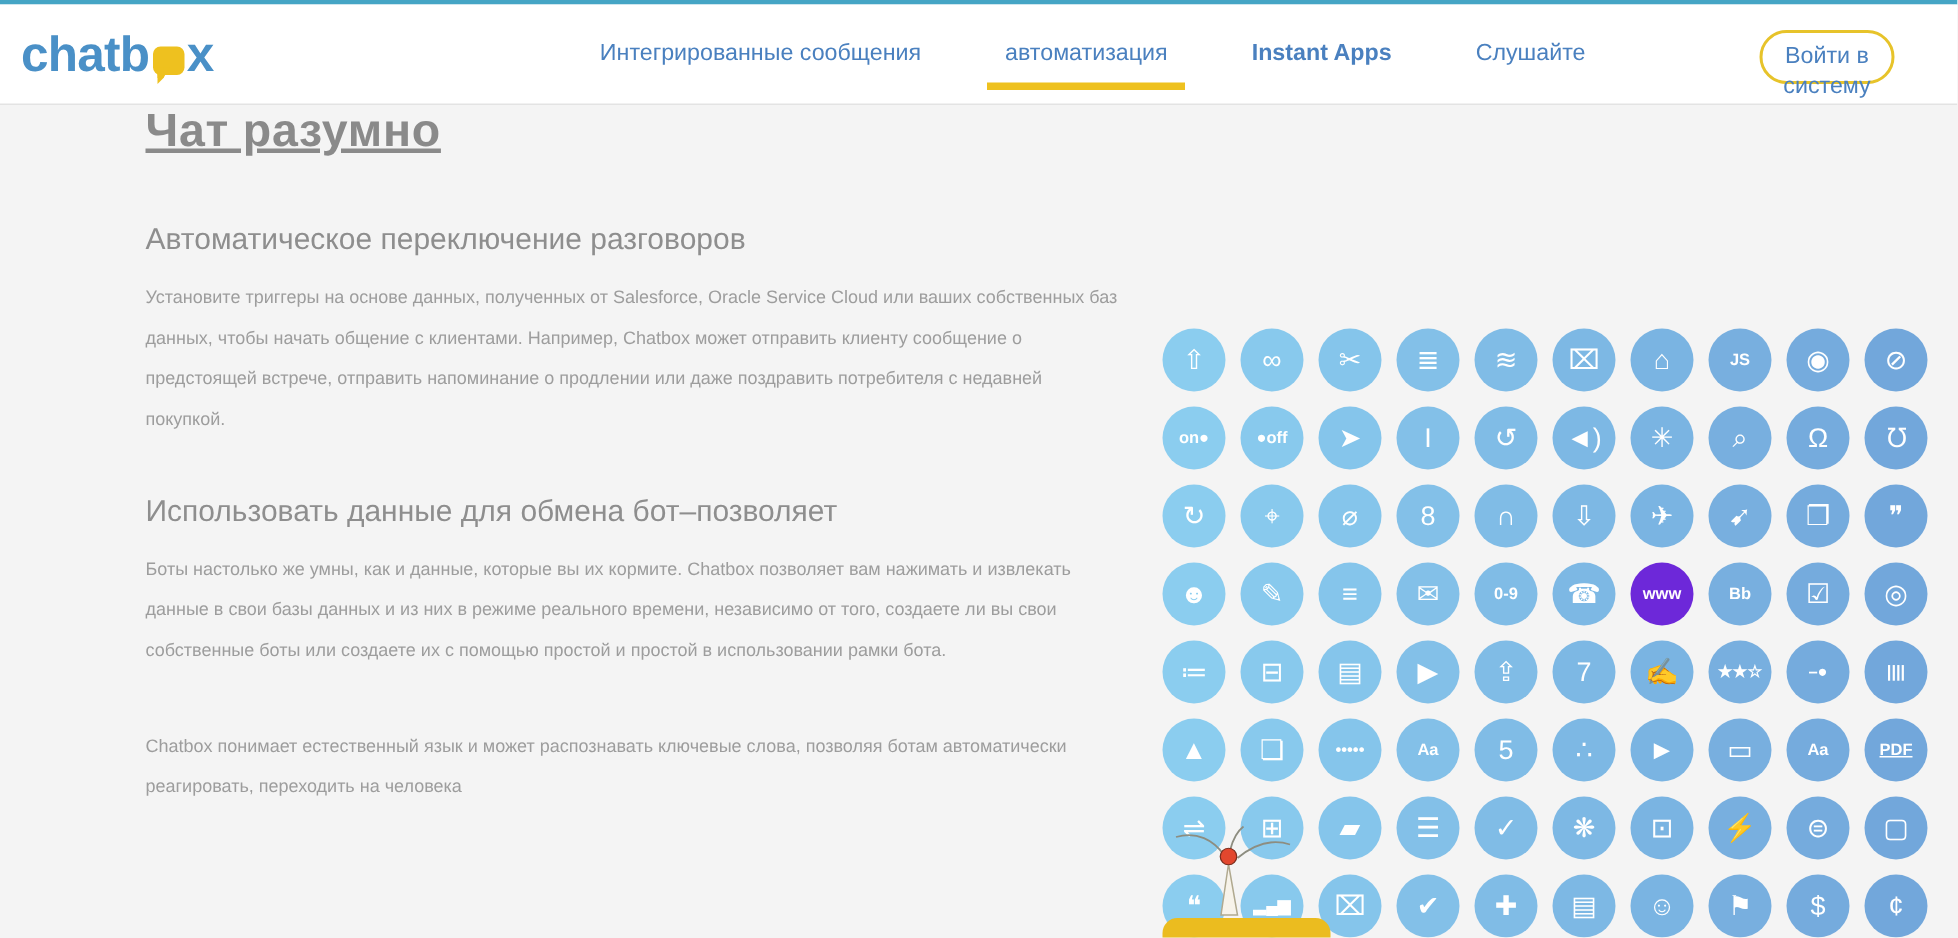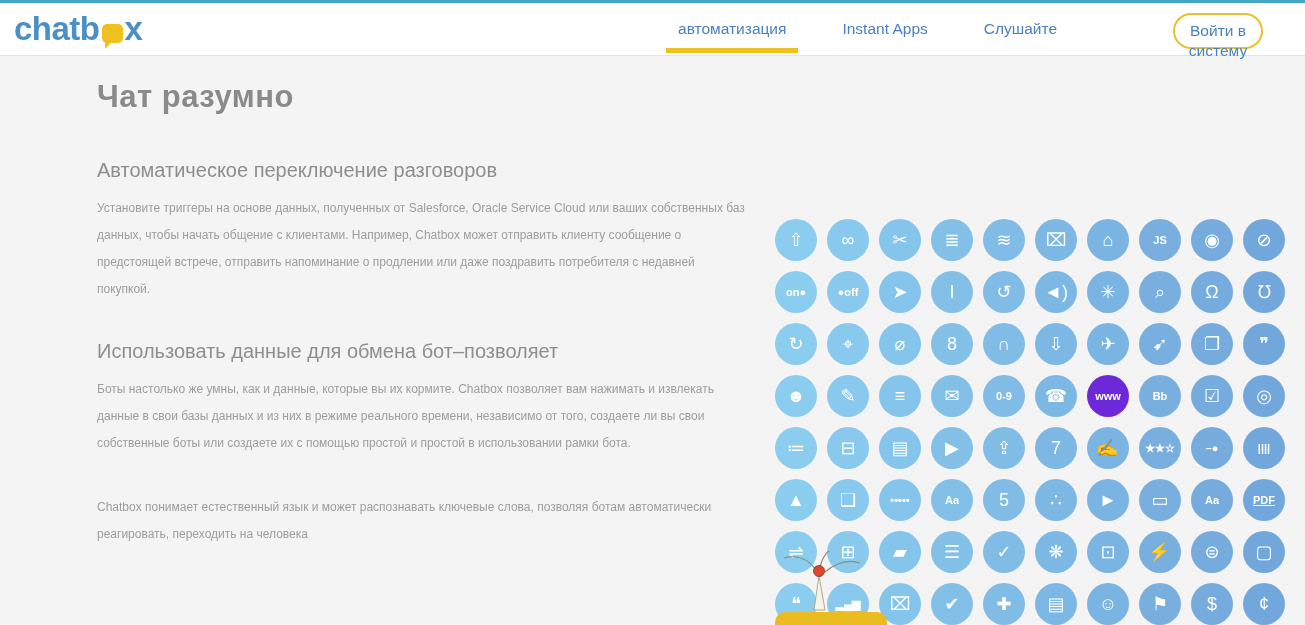--- a/index.html
+++ b/index.html
@@ -7,50 +7,50 @@
     --h-gray:#8a8a8a; --p-gray:#9d9d9d; --bg:#f4f4f4;
   }
   *{box-sizing:border-box;}
   html,body{margin:0;padding:0;}
   body{
     width:1305px;height:625px;overflow:hidden;position:relative;
     background:var(--bg);font-family:"Liberation Sans",sans-serif;
   }
   .topbar{height:3px;background:var(--topbar);}
   header{
-    height:53px;background:#fff;border-bottom:1px solid #e3e3e3;
+    height:67px;background:#fff;border-bottom:1px solid #e3e3e3;
     display:flex;align-items:center;padding:0 42px 0 14px;position:relative;z-index:6;
   }
   .logo{display:flex;align-items:center;font-size:33px;font-weight:bold;
     color:var(--brand-blue);letter-spacing:-0.5px;cursor:pointer;}
   .logo .bubble{
     width:21px;height:19px;background:var(--accent);border-radius:5px;
     margin:8px 2px 0;position:relative;display:inline-block;
   }
   .logo .bubble::after{
     content:"";position:absolute;left:3px;bottom:-6px;
     border:4px solid transparent;border-top:7px solid var(--accent);border-left:4px solid var(--accent);
   }
   nav{margin-left:auto;display:flex;align-items:center;gap:56px;}
   .nav-item{
     color:var(--nav-blue);font-size:15.5px;height:53px;display:flex;align-items:center;
     position:relative;cursor:pointer;white-space:nowrap;text-decoration:none;
   }
-  .nav-item.bold{font-weight:normal;}
+  .nav-item.bold{font-weight:bold;}
   .nav-item.active::after{
     content:"";position:absolute;left:-12px;right:-12px;bottom:3px;height:5px;background:var(--accent);
   }
   .login-btn{
     width:90px;height:36px;border:2px solid #e7c32a;border-radius:19px;
     color:var(--nav-blue);font-size:15.5px;line-height:20px;text-align:center;
     padding-top:6px;margin-left:60px;cursor:pointer;overflow:visible;position:relative;top:2px;
     background:transparent;
   }
   .content{position:absolute;left:97px;top:66px;width:648px;z-index:1;}
-  h1{margin:13px 0 44px;font-size:31px;font-weight:bold;color:var(--h-gray);letter-spacing:0.5px;}
+  h1{margin:3px 0 44px;font-size:31px;font-weight:bold;color:var(--h-gray);letter-spacing:0.5px;text-decoration:underline;}
   h2{margin:0 0 13px;font-size:20px;font-weight:400;color:#8e8e8e;}
   .content p{margin:0 0 37px;font-size:12px;line-height:27px;color:var(--p-gray);}
   .icon-grid{
     position:absolute;left:775px;top:219px;z-index:1;
     display:grid;grid-template-columns:repeat(10,42px);grid-auto-rows:42px;gap:10px 10px;
   }
   .icon{
     border-radius:50%;display:flex;align-items:center;justify-content:center;
     color:#fff;font-size:18px;line-height:1;user-select:none;
   }
@@ -67,20 +67,21 @@
 
 <div class="topbar"></div>
 
 <header>
   <div class="logo">
     <span>chatb</span>
       <span class="bubble"></span>
       <span>x</span>
   </div>
   <nav>
+    <a class="nav-item">Интегрированные сообщения</a>
     <a class="nav-item active">автоматизация</a>
     <a class="nav-item bold">Instant Apps</a>
     <a class="nav-item">Слушайте</a>
     <div class="login-btn">Войти в систему</div>
   </nav>
 </header>
 
 <div class="content">
   <h1>Чат разумно</h1>
 

